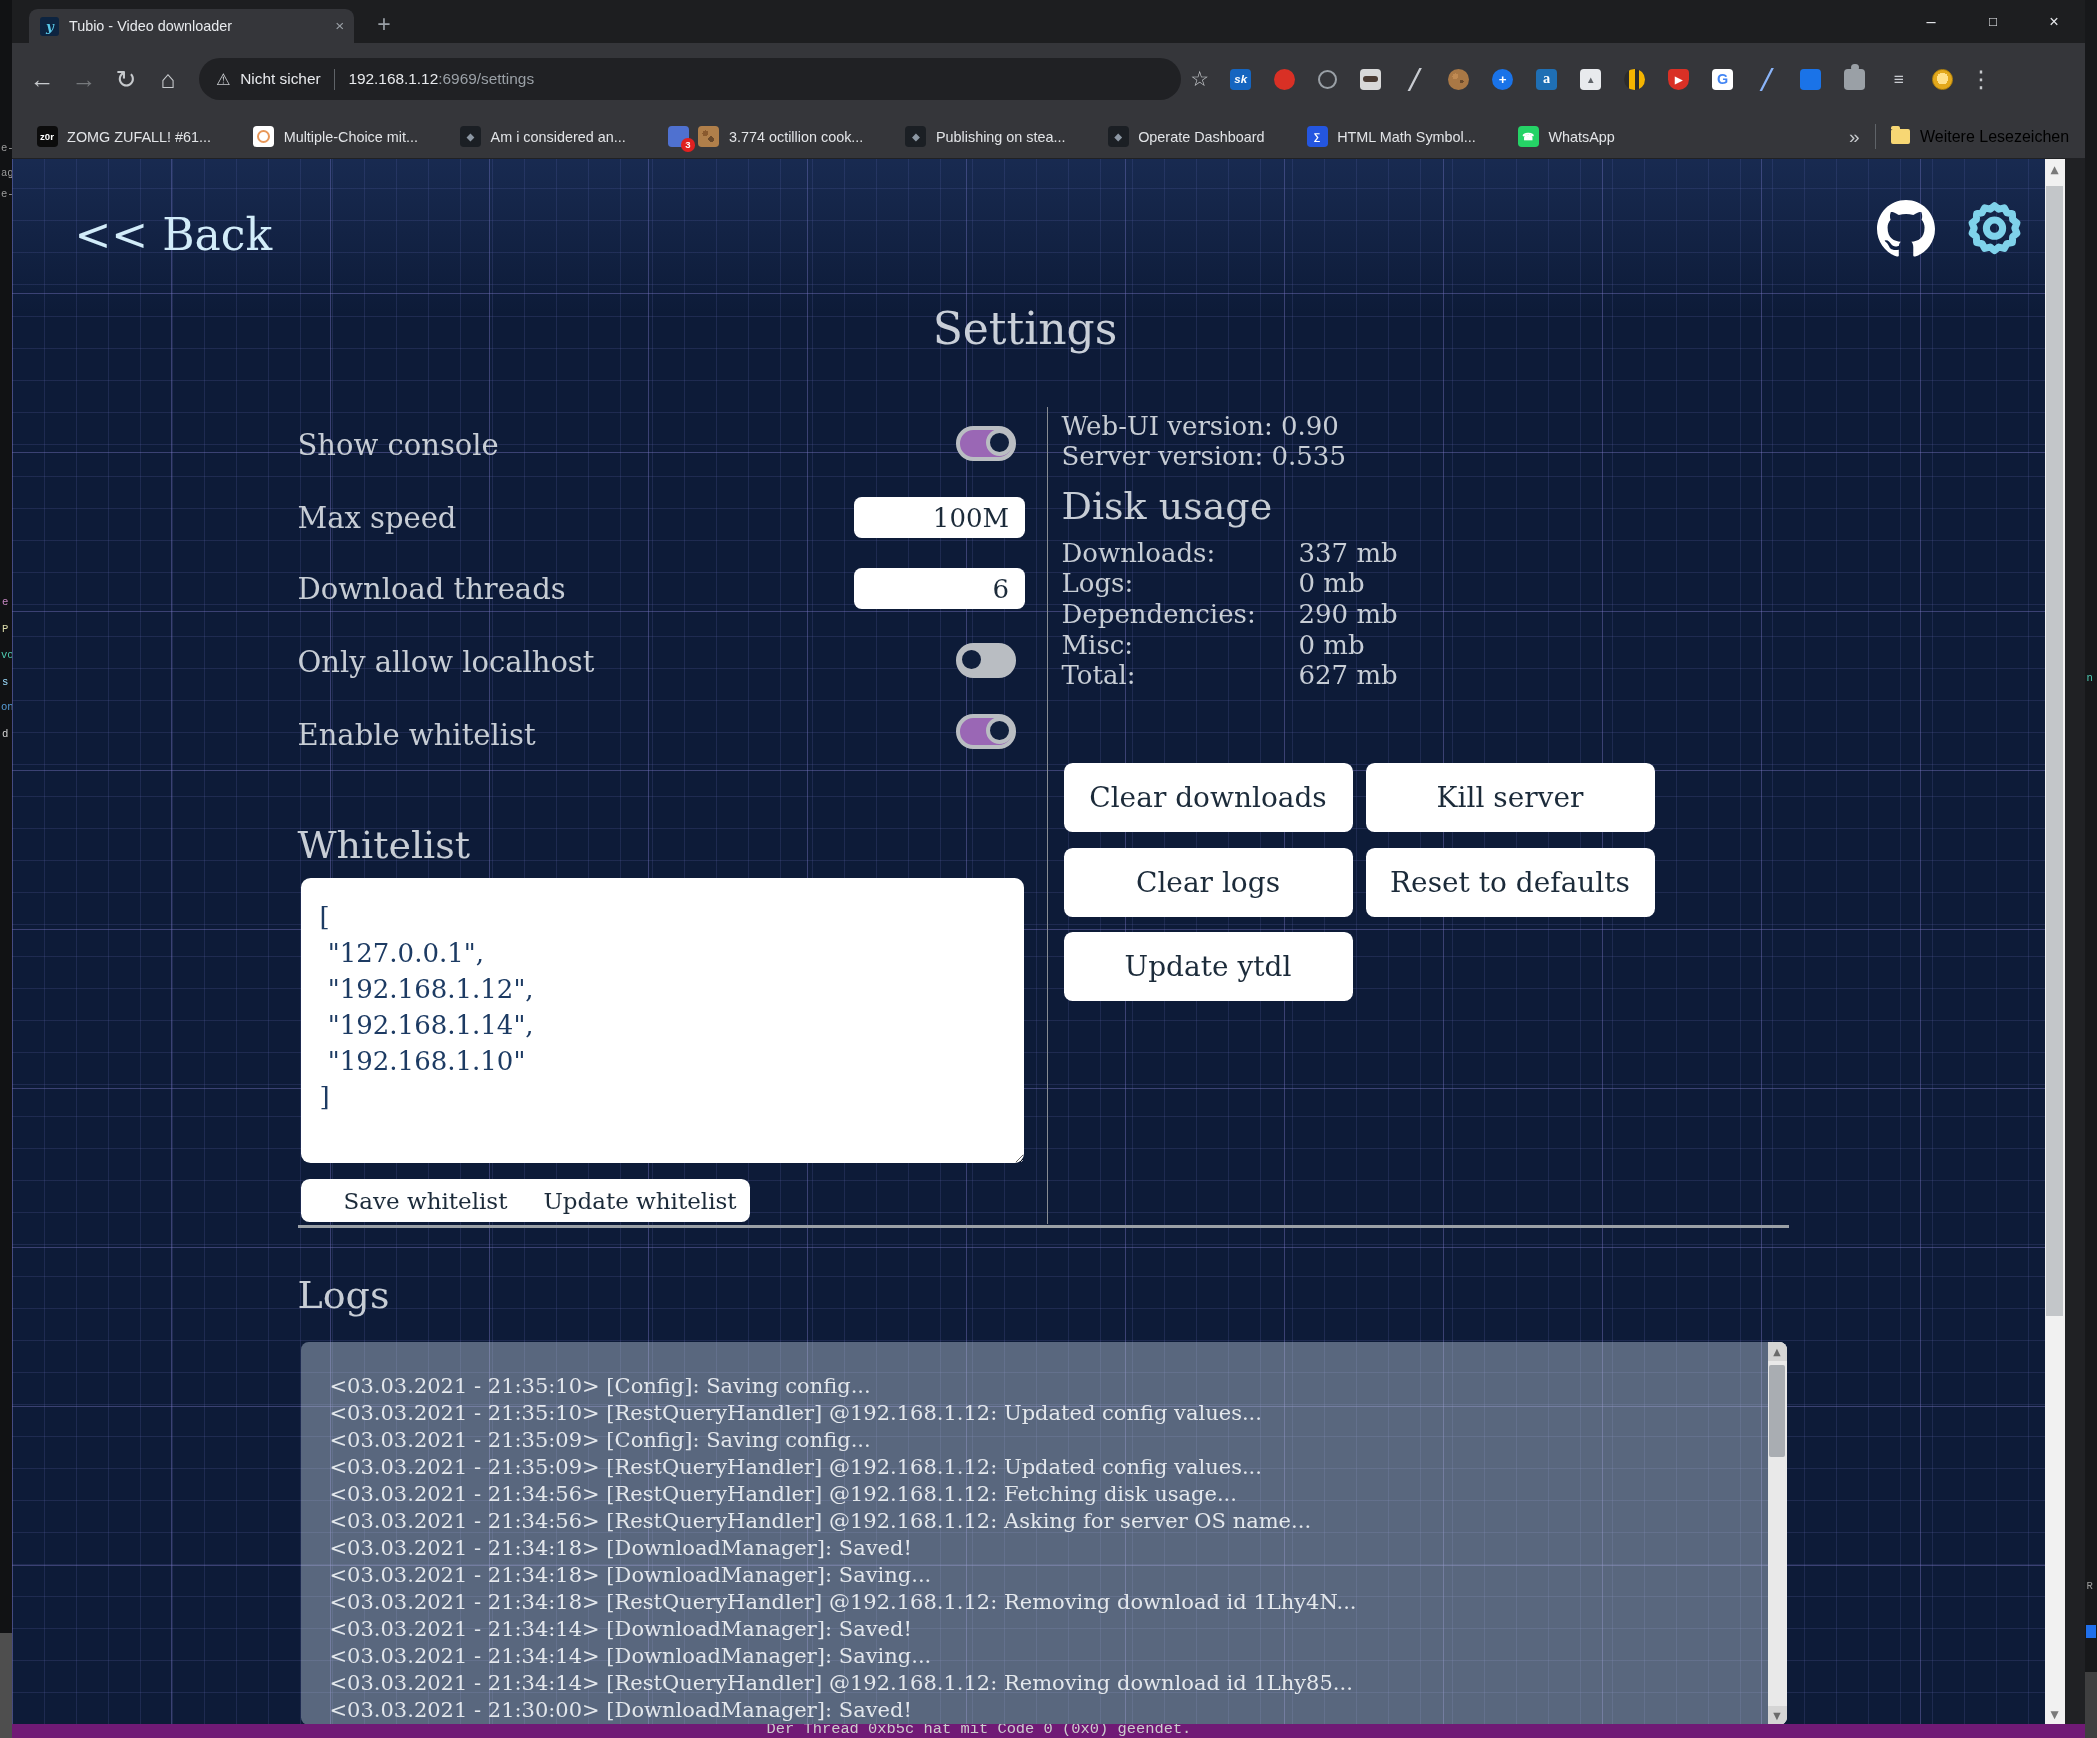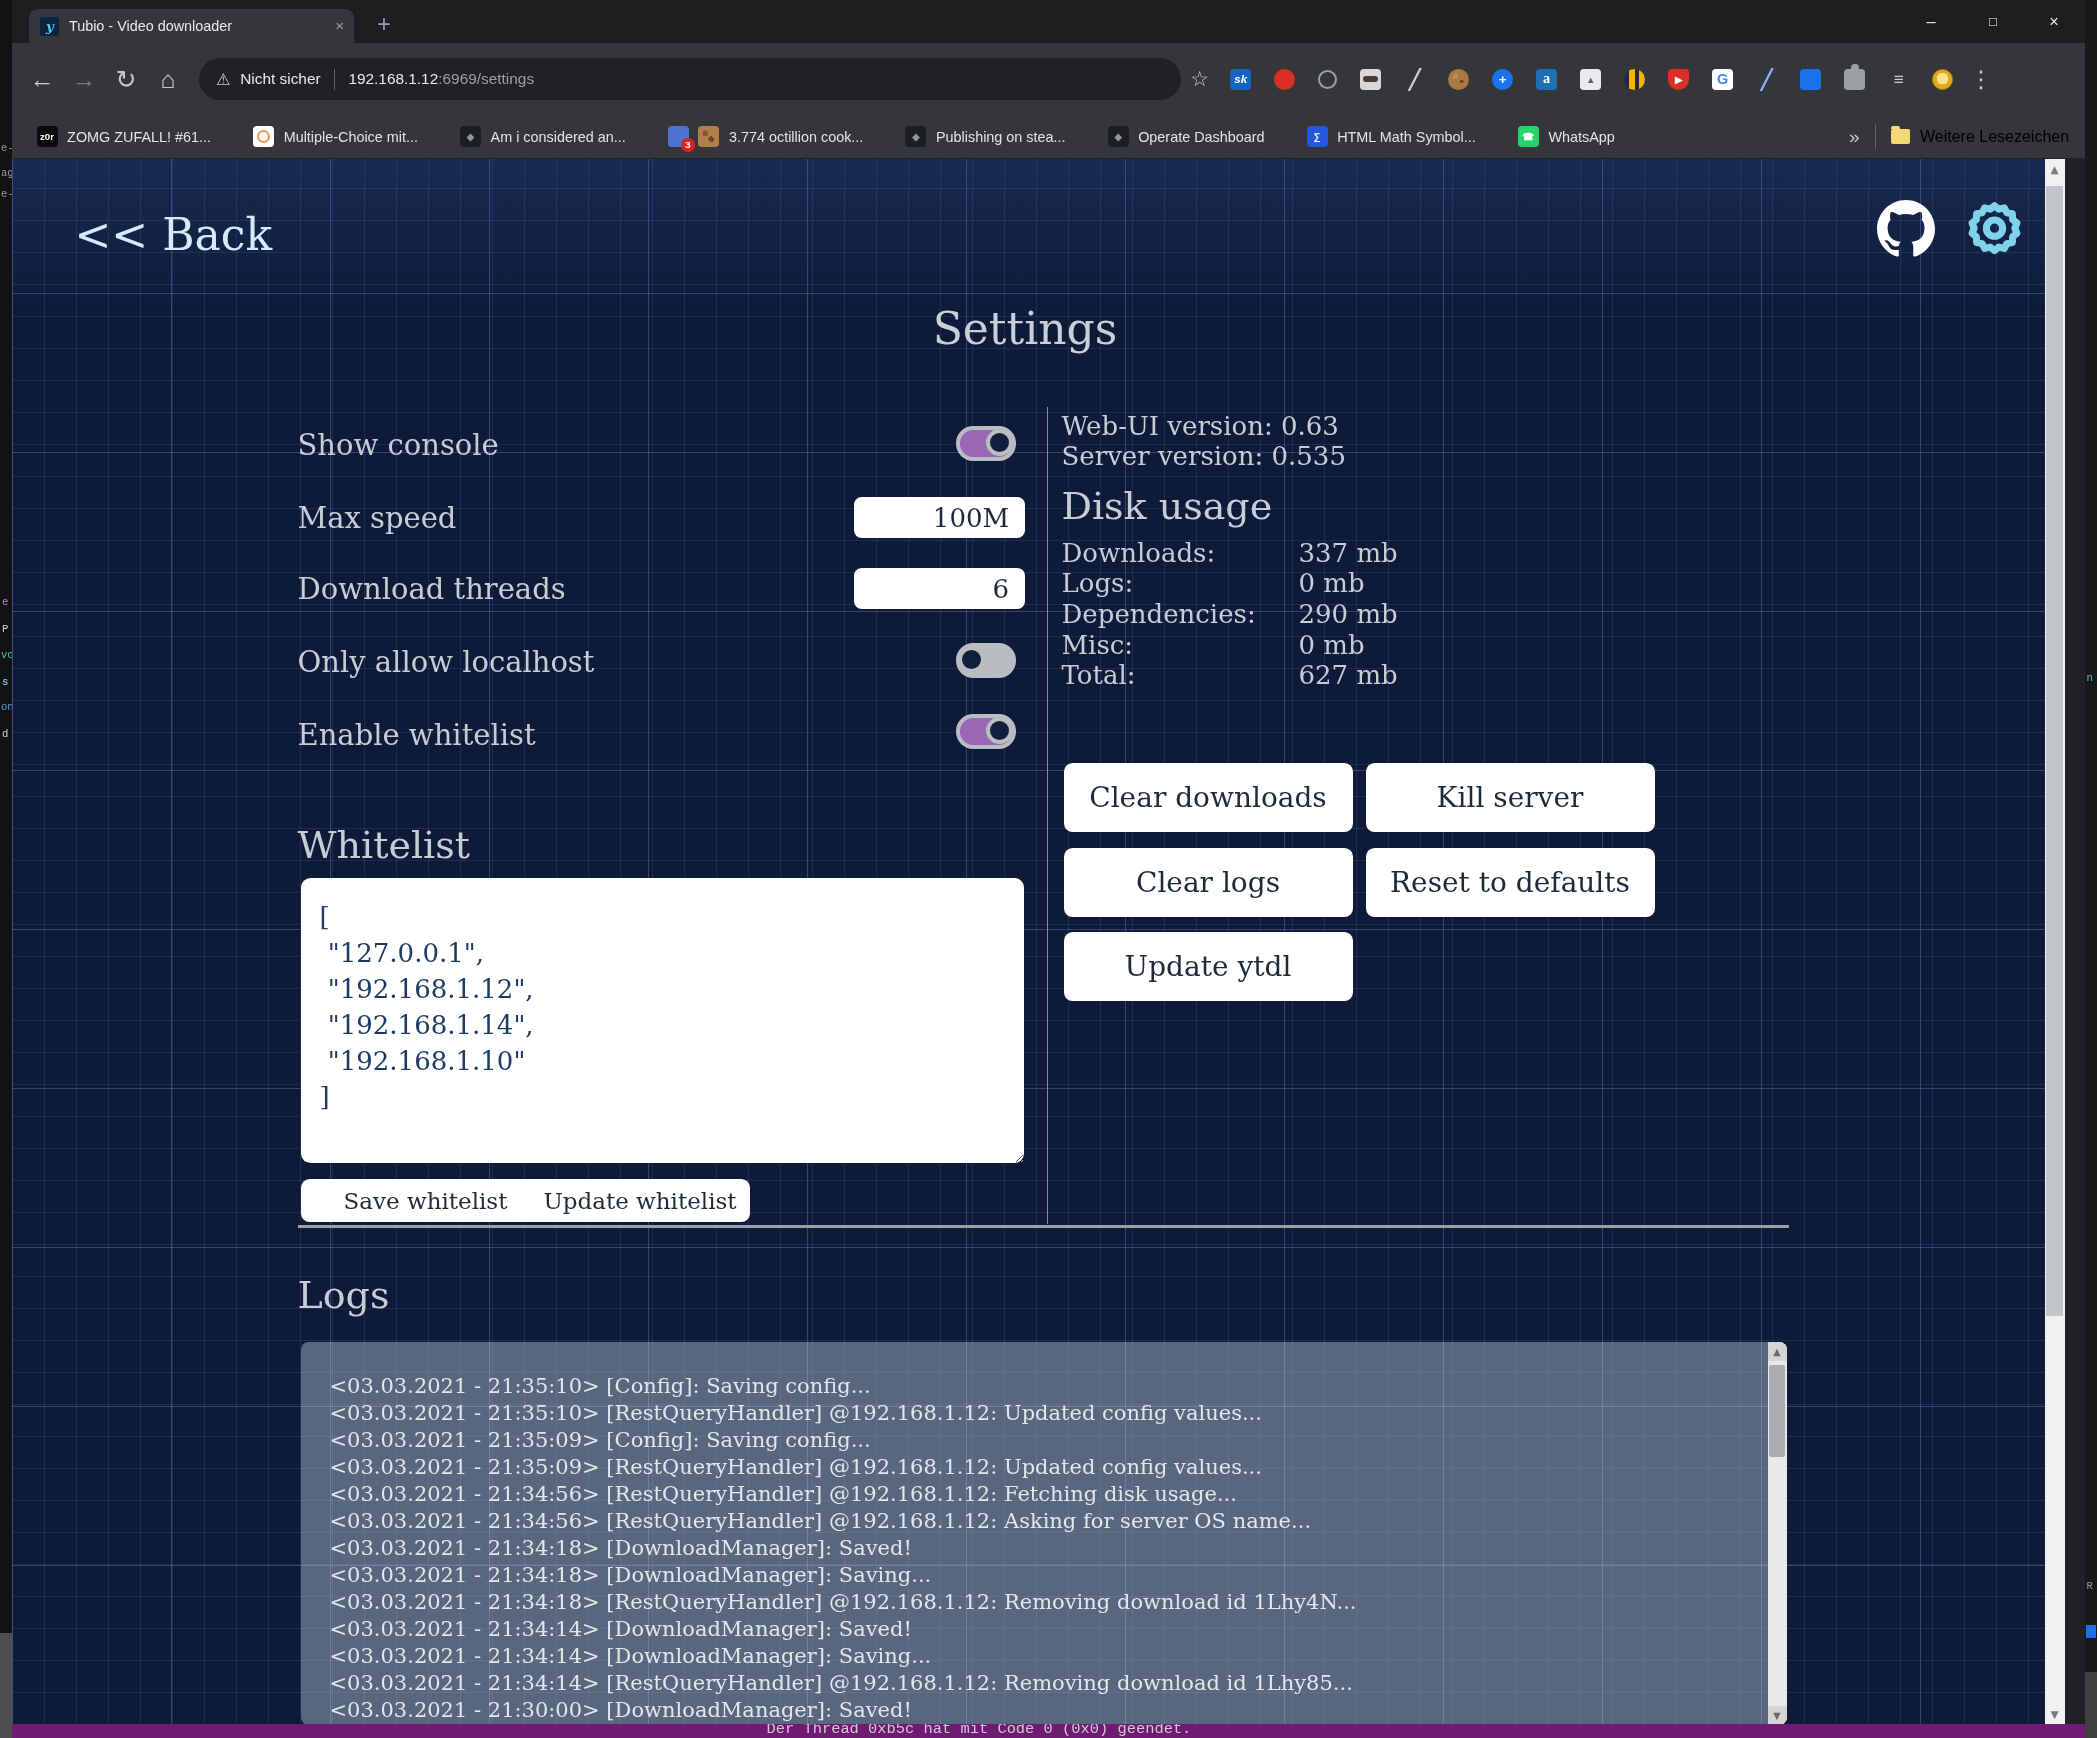--- a/index.html
+++ b/index.html
@@ -274,21 +274,21 @@
           <span class="knob"></span>
         </div>
 
       <div class="abs slabel" style="left:286px;top:559px;">Enable whitelist</div>
       <div class="toggle on" style="left:944px;top:555px;">
           <span class="knob"></span>
         </div>
 
       <div class="abs ver" style="left:1050px;top:252px;">
         <span>Web-UI version:</span>
-        <span>0.63</span>
+        <span>0.90</span>
       </div>
       <div class="abs ver" style="left:1050px;top:282px;">
         <span>Server version:</span>
         <span>0.535</span>
       </div>
 
       <div class="abs h2" style="left:1050px;top:325px;">Disk usage</div>
       <div class="drow" style="top:379px;"><span>Downloads:</span><span class="dval">337 mb</span></div>
       <div class="drow" style="top:409px;"><span>Logs:</span><span class="dval">0 mb</span></div>
       <div class="drow" style="top:440px;"><span>Dependencies:</span><span class="dval">290 mb</span></div>

